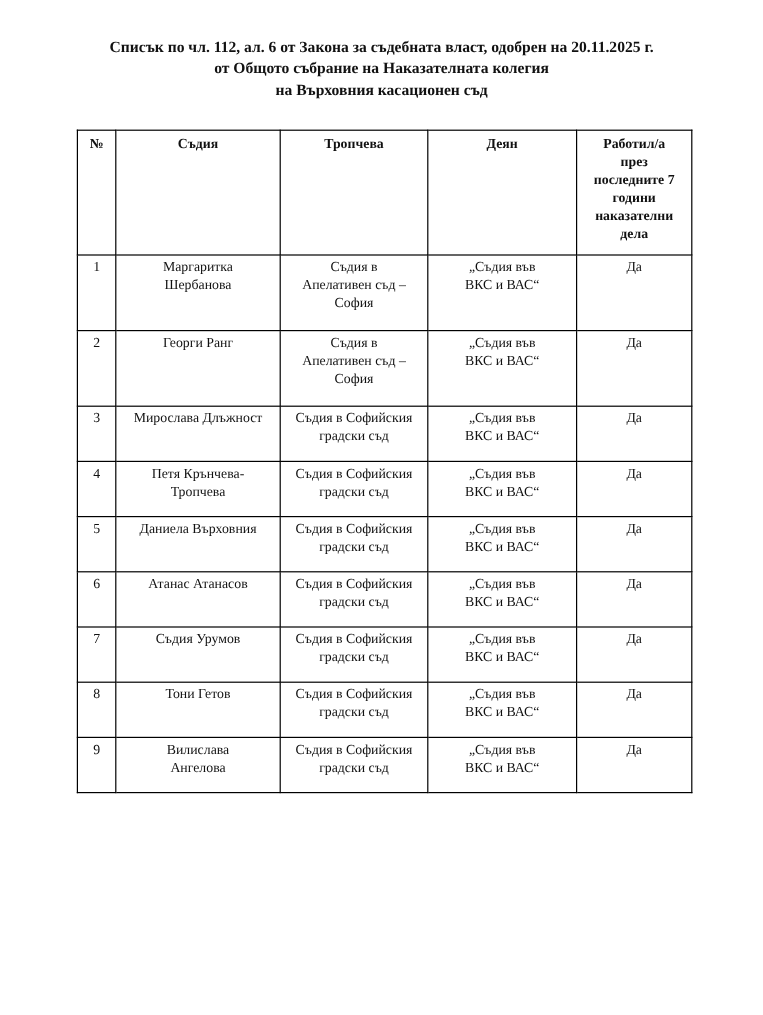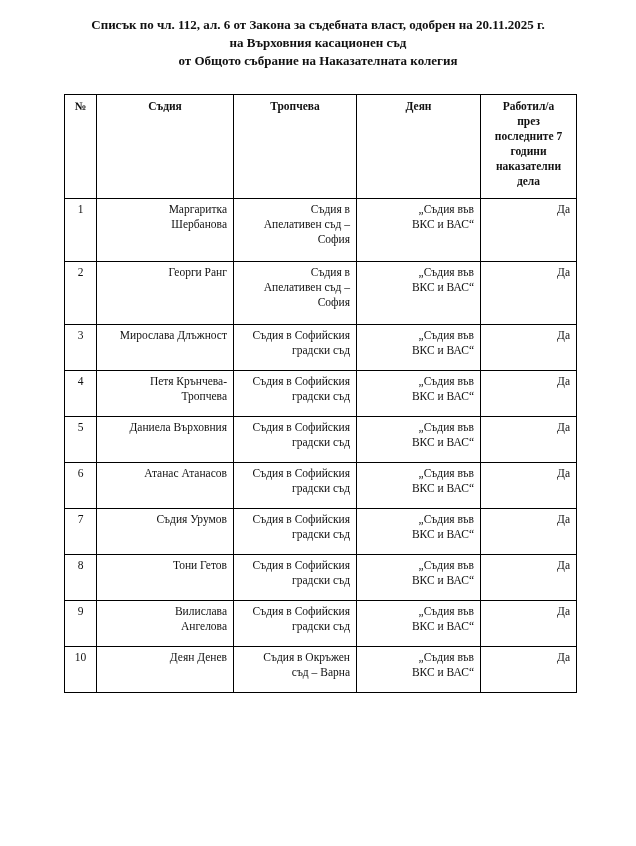--- a/index.html
+++ b/index.html
@@ -11,21 +11,21 @@
     width: 636px;
     height: 846px;
     font-family: "Liberation Serif", "DejaVu Serif", serif;
     color: #111111;
     overflow: hidden;
   }
   .page {
     width: 636px;
     height: 846px;
     box-sizing: border-box;
-    padding-top: 16px;
+    padding-top: 30px;
   }
   .doc-title {
     width: 560px;
     margin: 0 auto;
     text-align: center;
     font-weight: bold;
     font-size: 13px;
     line-height: 18px;
   }
   .doc-title .t-line { display: block; }
@@ -44,39 +44,39 @@
     box-sizing: border-box;
     overflow: hidden;
   }
   table.judges th {
     font-weight: bold;
     text-align: center;
     padding: 4px 3px;
   }
   table.judges td {
     padding: 3px 6px;
-    text-align: right;
+    text-align: center;
   }
   table.judges td.cell-num {
     text-align: center;
     padding: 3px 2px;
   }
   thead tr { height: 104px; }
   tbody tr { height: 46px; }
   tbody tr:nth-child(1), tbody tr:nth-child(2) { height: 63px; }
 </style>
 </head>
 <body>
 
 <div class="page">
 
   <div class="doc-title">
     <span class="t-line">Списък по чл. 112, ал. 6 от Закона за съдебната власт, одобрен на 20.11.2025 г.</span>
+    <span class="t-line">от Общото събрание на Наказателната колегия</span>
     <span class="t-line">на Върховния касационен съд</span>
-    <span class="t-line">от Общото събрание на Наказателната колегия</span>
   </div>
 
   <table class="judges">
     <colgroup>
       <col style="width:32px">
       <col style="width:137px">
       <col style="width:123px">
       <col style="width:124px">
       <col style="width:96px">
     </colgroup>
@@ -174,25 +174,16 @@
         <tr>
           <td class="cell cell-num">9</td>
           <td class="cell cell-judge">Вилислава
 Ангелова</td>
           <td class="cell cell-position">Съдия в Софийския
 градски съд</td>
           <td class="cell cell-rank">„Съдия във
 ВКС и ВАС“</td>
           <td class="cell cell-worked">Да</td>
         </tr>
-        <tr>
-          <td class="cell cell-num">10</td>
-          <td class="cell cell-judge">Деян Денев</td>
-          <td class="cell cell-position">Съдия в Окръжен
-съд – Варна</td>
-          <td class="cell cell-rank">„Съдия във
-ВКС и ВАС“</td>
-          <td class="cell cell-worked">Да</td>
-        </tr>
       </tbody>
   </table>
 
 </div>
 
 </body></html>

